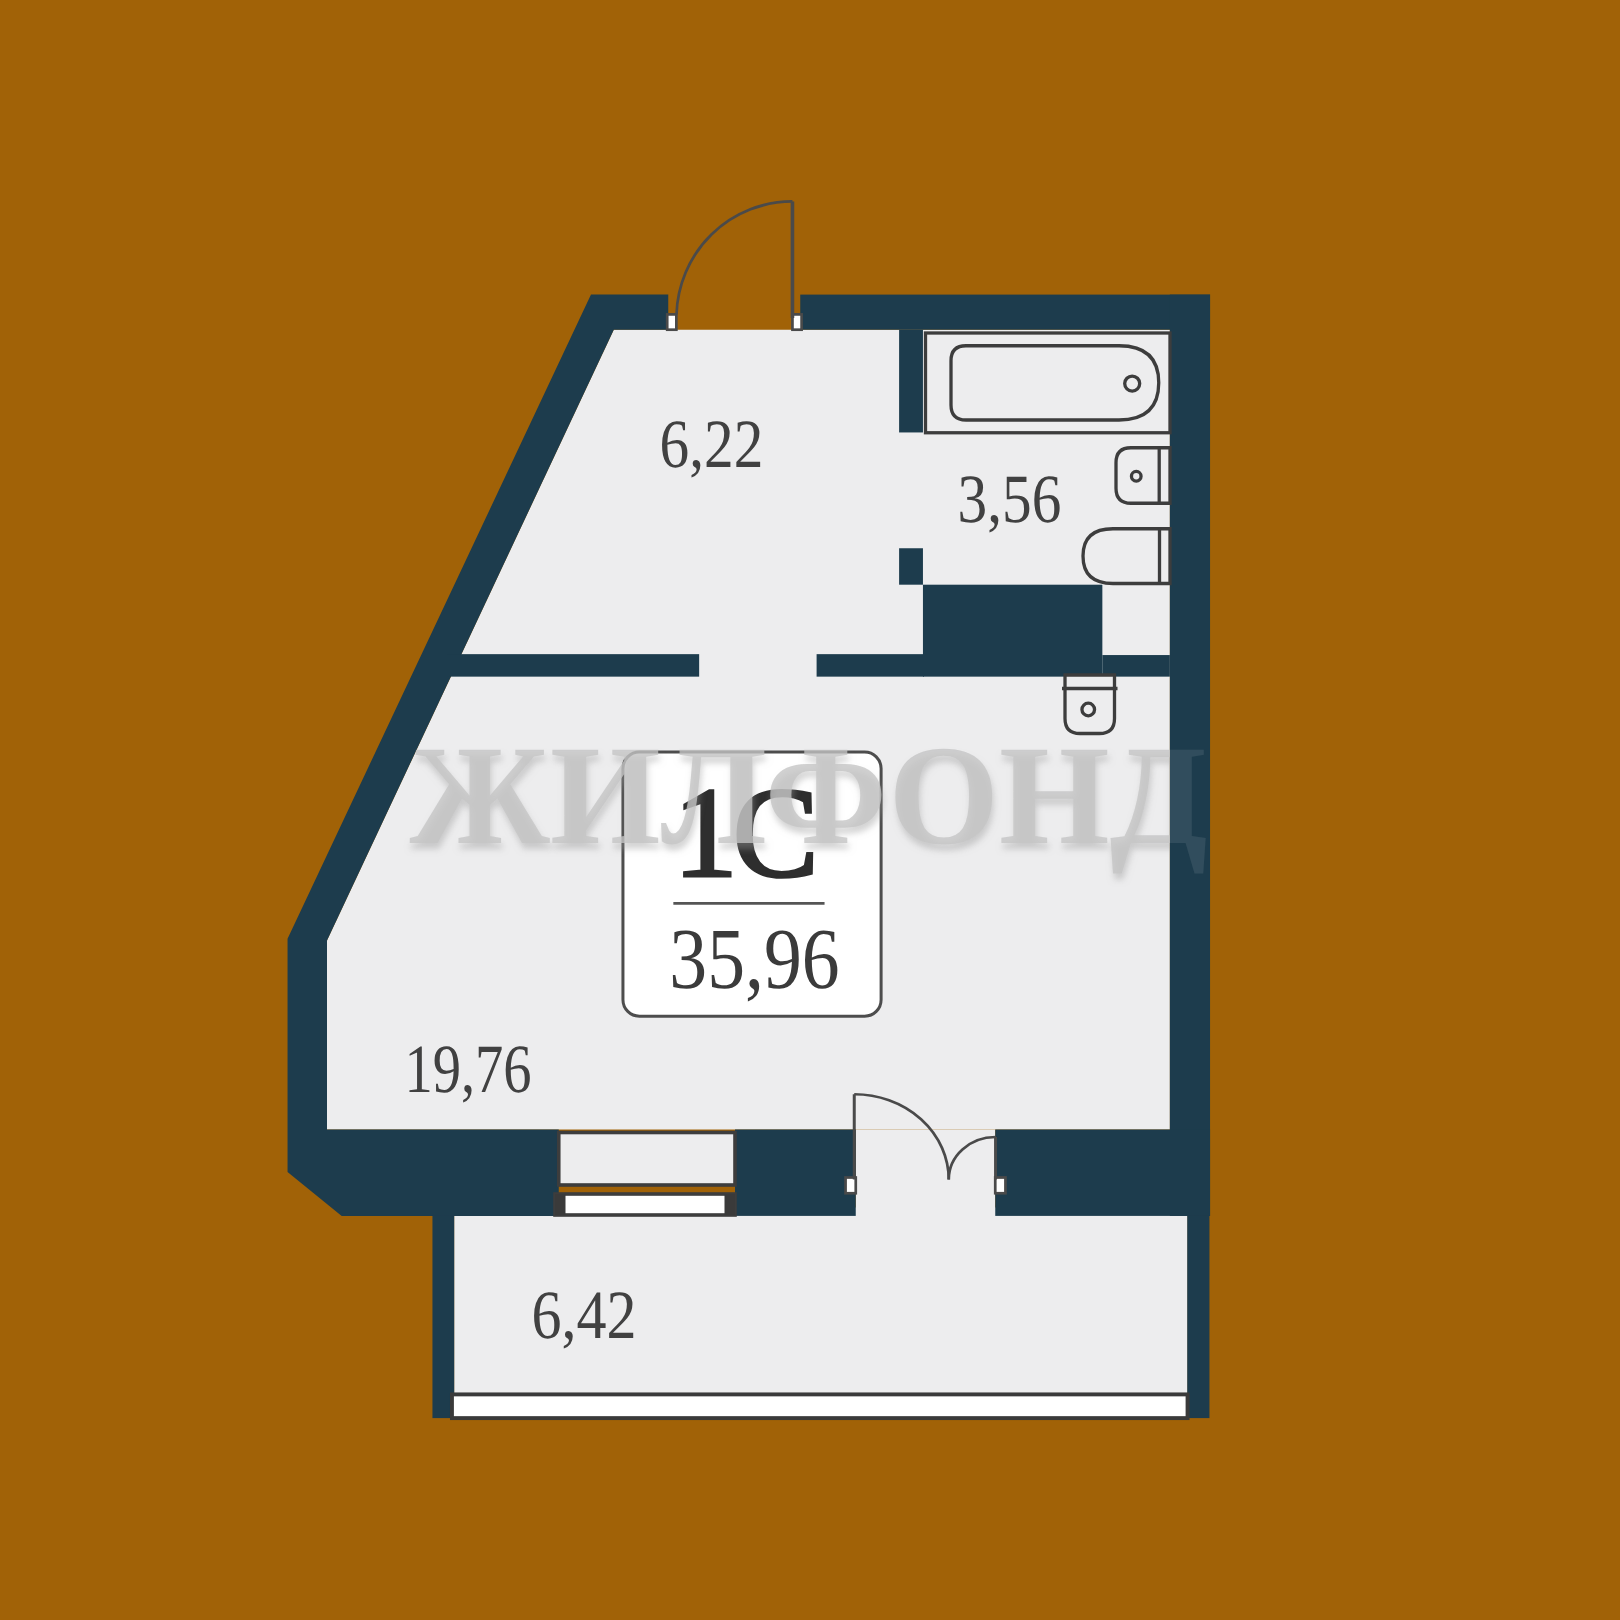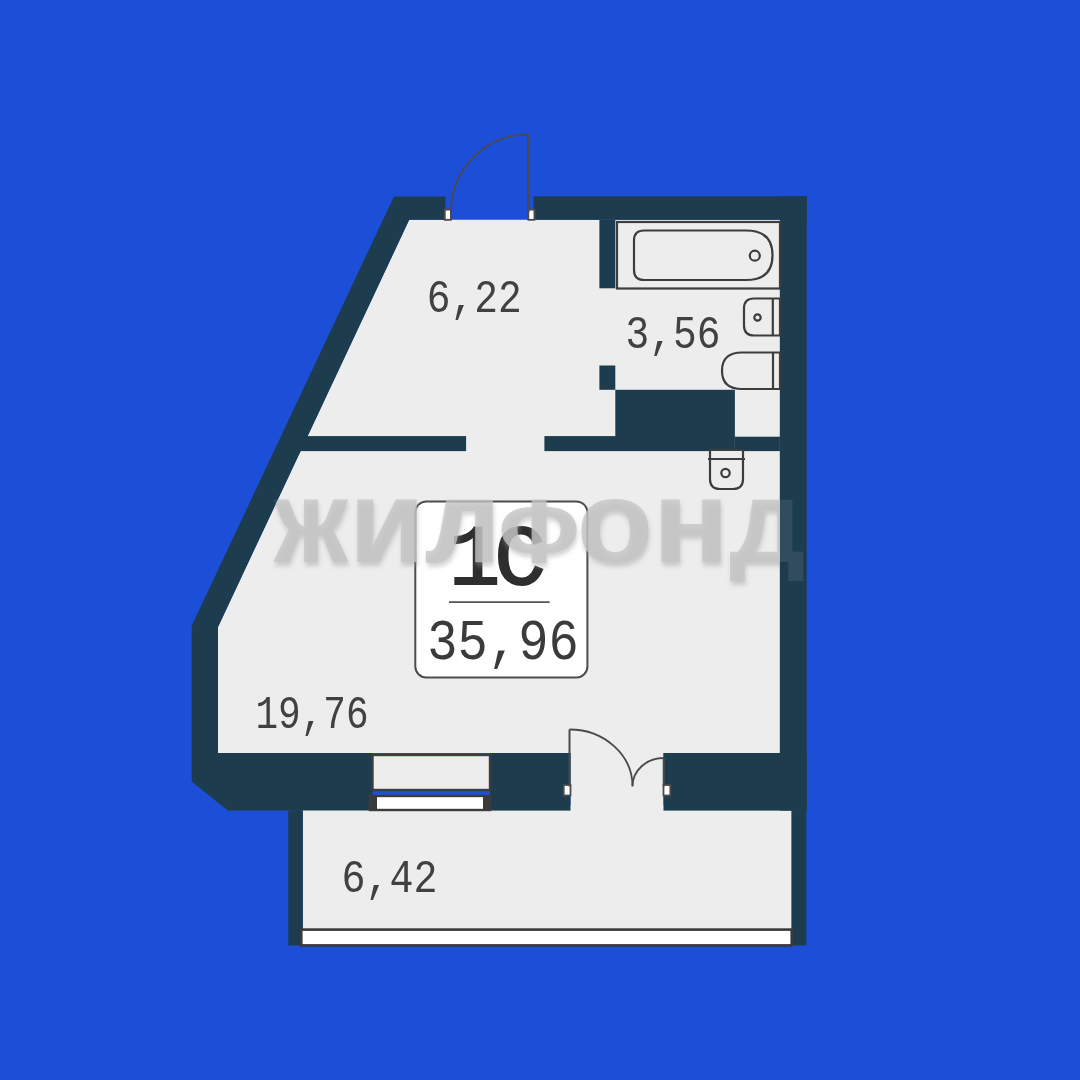--- a/index.html
+++ b/index.html
@@ -1,17 +1,17 @@
 <!DOCTYPE html>
 <html><head>
 <meta charset="utf-8">
 <style>
   html,body{margin:0;padding:0;background:#ffffff;}
-  .page{position:relative;width:1080px;height:1080px;background:#1d4ed8;overflow:hidden;
-        font-family:Liberation Mono, monospace;}
+  .page{position:relative;width:1080px;height:1080px;background:#a16207;overflow:hidden;
+        font-family:Liberation Serif, serif;}
   svg{position:absolute;left:0;top:0;}
 </style>
 </head>
 <body>
 <div class="page">
 <svg width="1080" height="1080" viewBox="0 0 1080 1080">
   <defs>
     <filter id="wmshadow" x="-10%" y="-20%" width="120%" height="150%">
       <feDropShadow dx="1" dy="4" stdDeviation="2.2" flood-color="#9a9a9a" flood-opacity="0.55"></feDropShadow>
     </filter>

